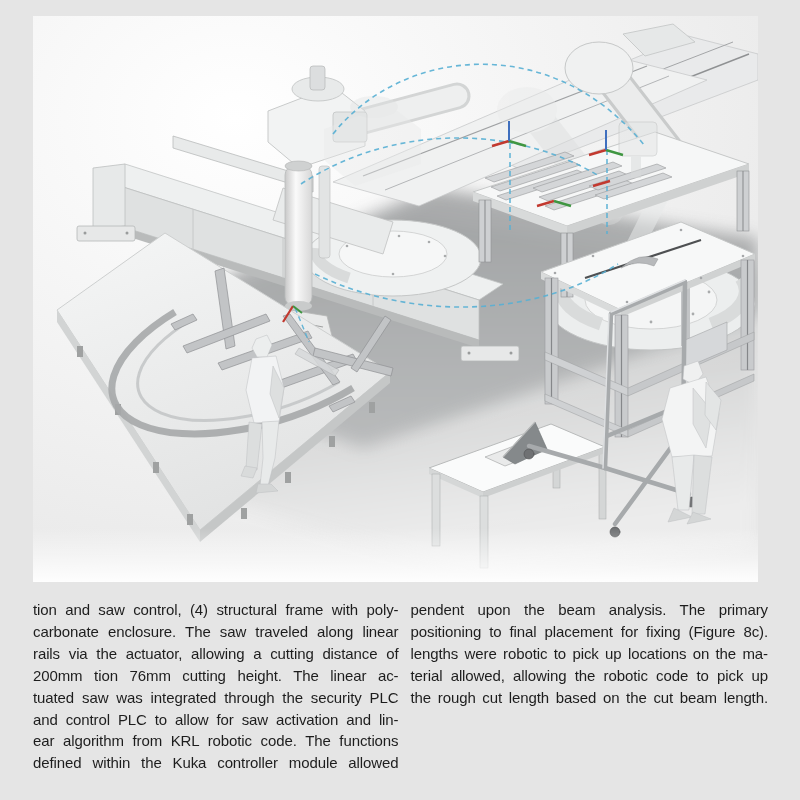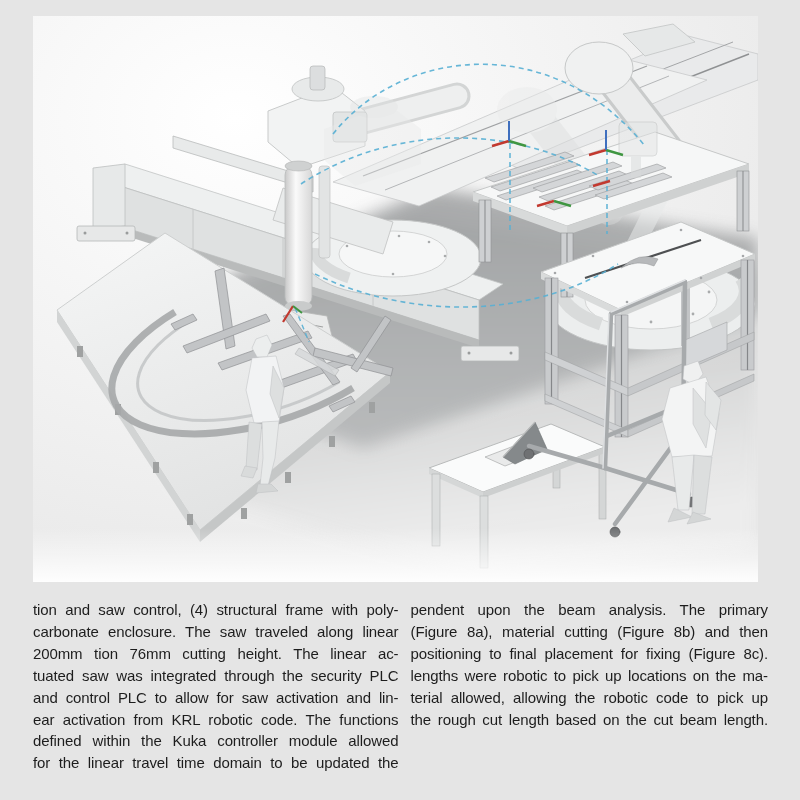--- a/index.html
+++ b/index.html
@@ -321,30 +321,29 @@
     </g>
 
     <rect x="0" y="512" width="725" height="54" fill="url(#fadew)"></rect>
   </svg>
   </div>
 
   <div class="text-area">
     <div class="column col-left">
       <div class="line">tion and saw control, (4) structural frame with poly-</div>
       <div class="line">carbonate enclosure. The saw traveled along linear</div>
+      <div class="line">rails via the actuator, allowing a cutting distance of</div>
       <div class="line">200mm tion 76mm cutting height. The linear ac-</div>
       <div class="line">tuated saw was integrated through the security PLC</div>
       <div class="line">and control PLC to allow for saw activation and lin-</div>
-      <div class="line">ear activation from KRL robotic code. The functions</div>
+      <div class="line">ear algorithm from KRL robotic code. The functions</div>
       <div class="line">defined within the Kuka controller module allowed</div>
-      <div class="line">for the linear travel time domain to be updated the</div>
     </div>
     <div class="column col-right">
       <div class="line">pendent upon the beam analysis. The primary</div>
-      <div class="line">(Figure 8a), material cutting (Figure 8b) and then</div>
       <div class="line">positioning to final placement for fixing (Figure 8c).</div>
       <div class="line">lengths were robotic to pick up locations on the ma-</div>
       <div class="line">terial allowed, allowing the robotic code to pick up</div>
       <div class="line">the rough cut length based on the cut beam length.</div>
     </div>
   </div>
 
 </div>
 
 </body></html>

